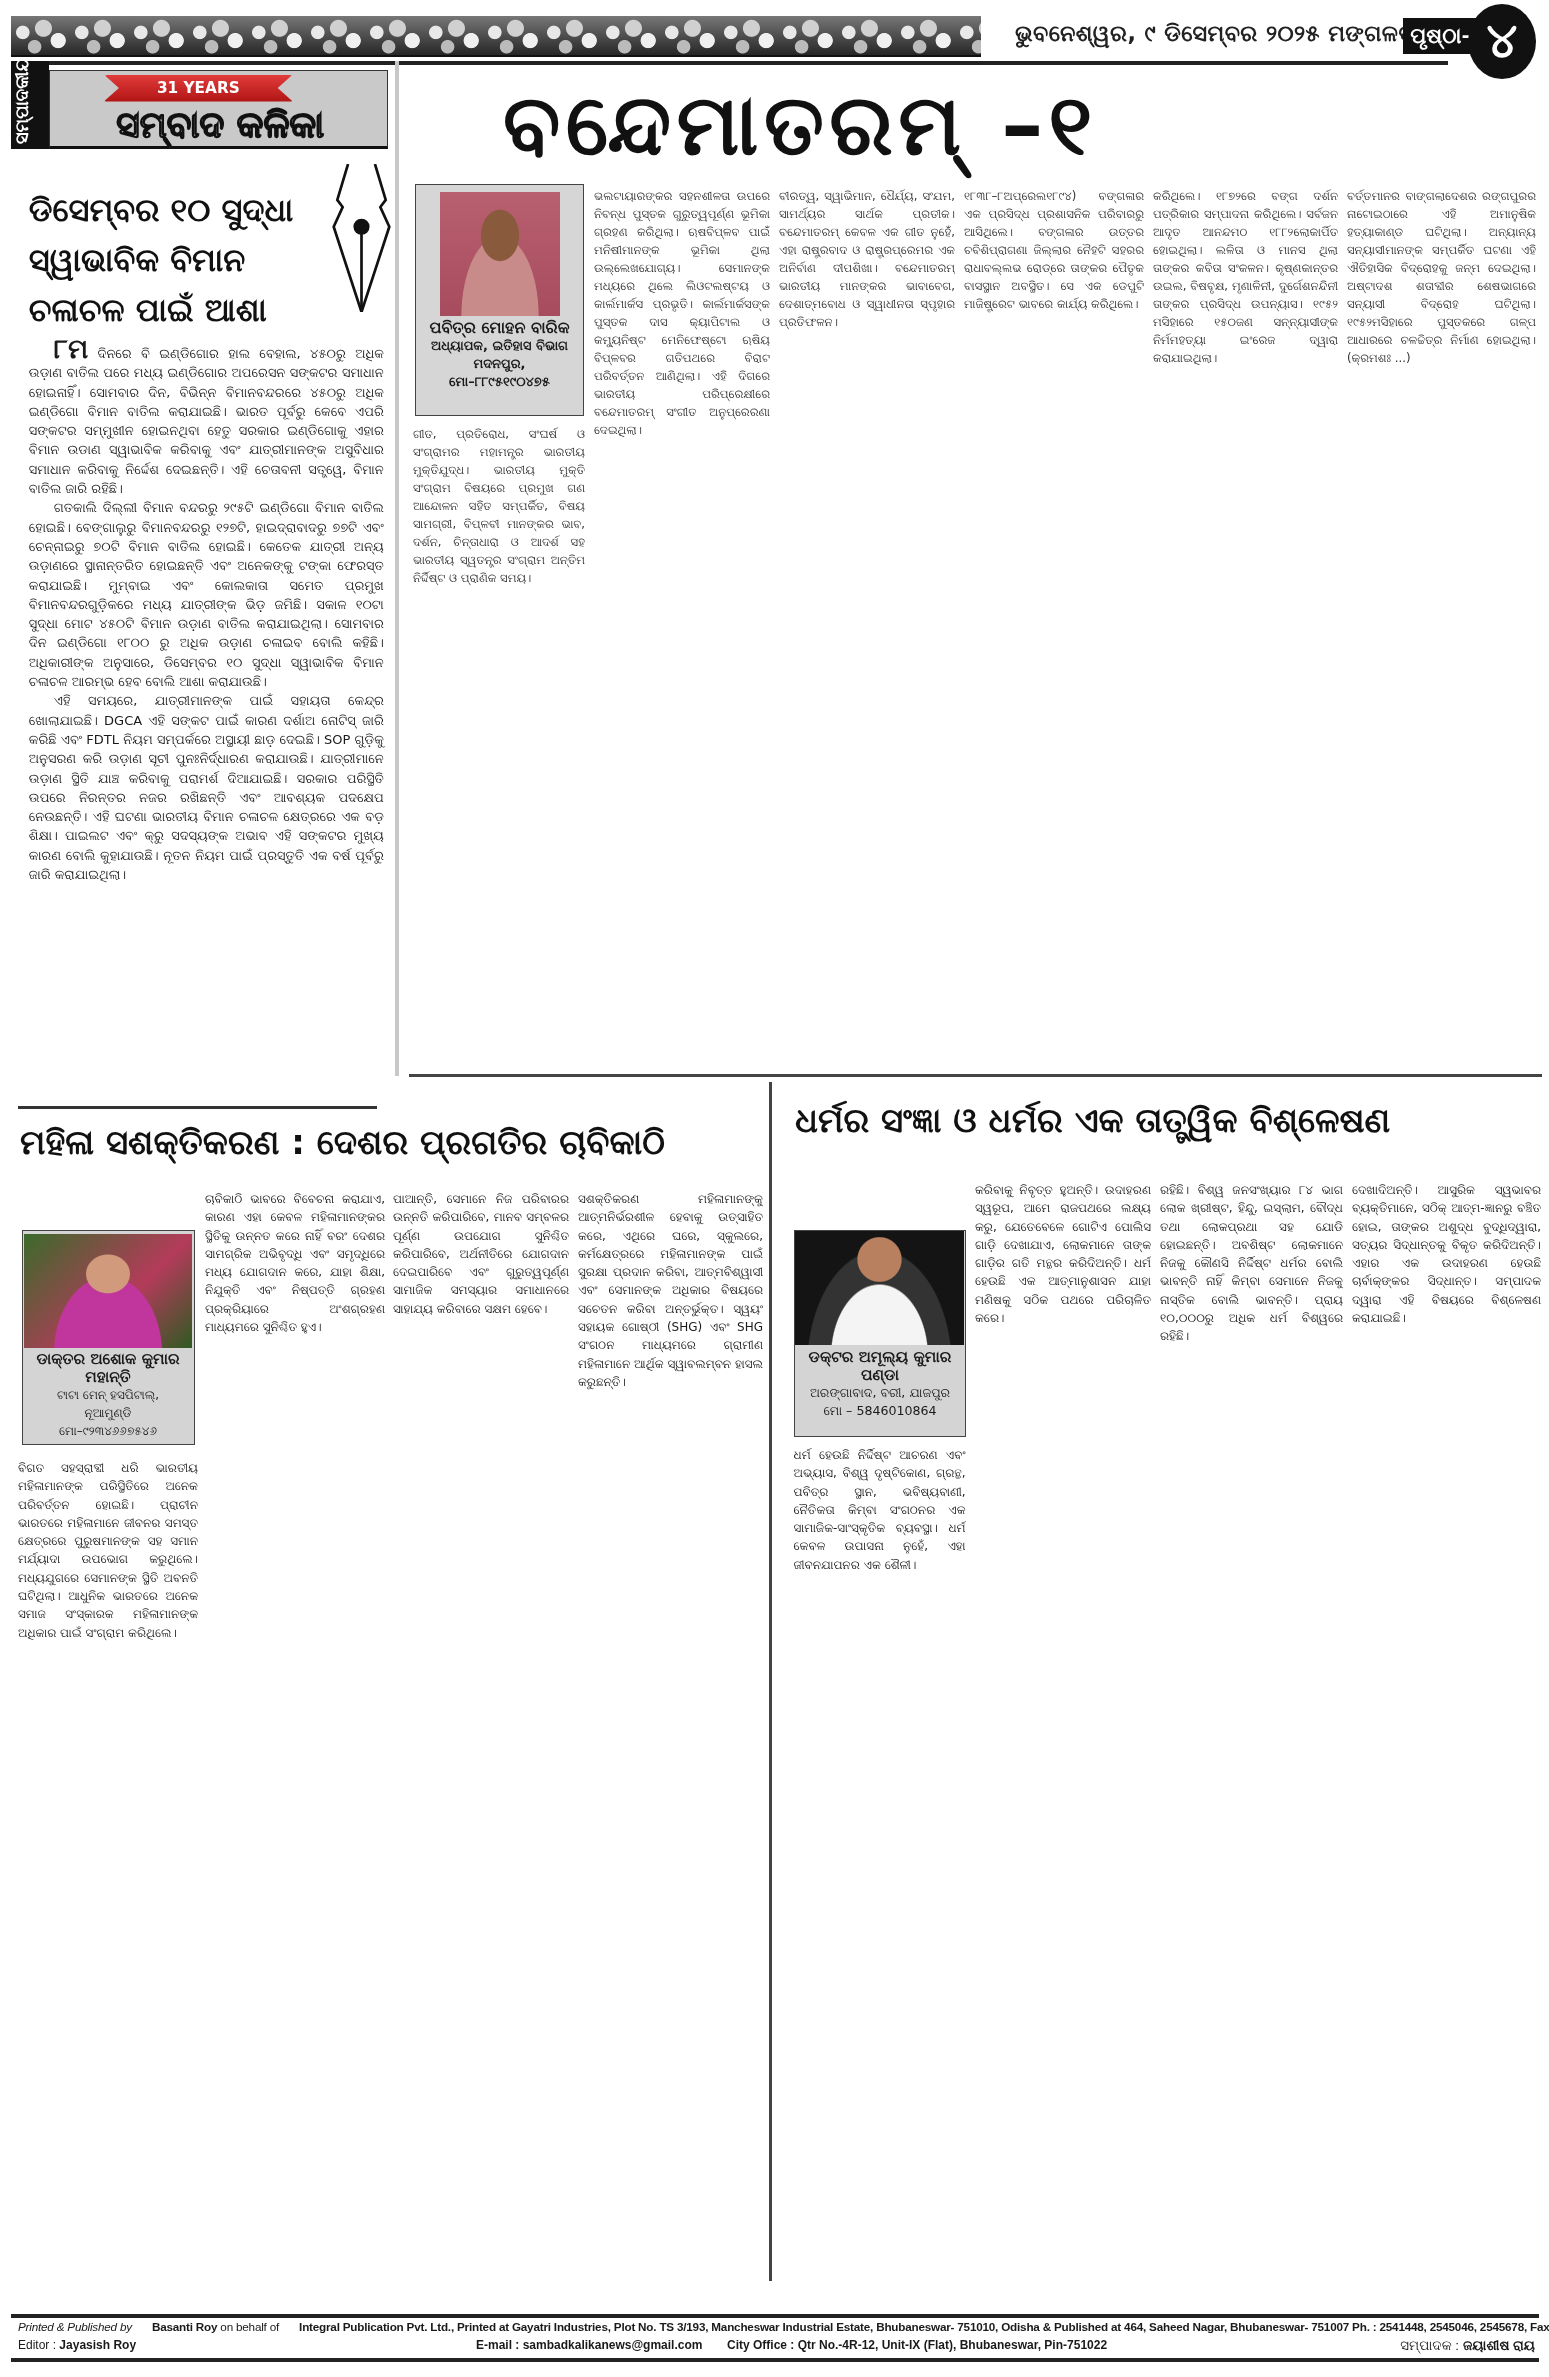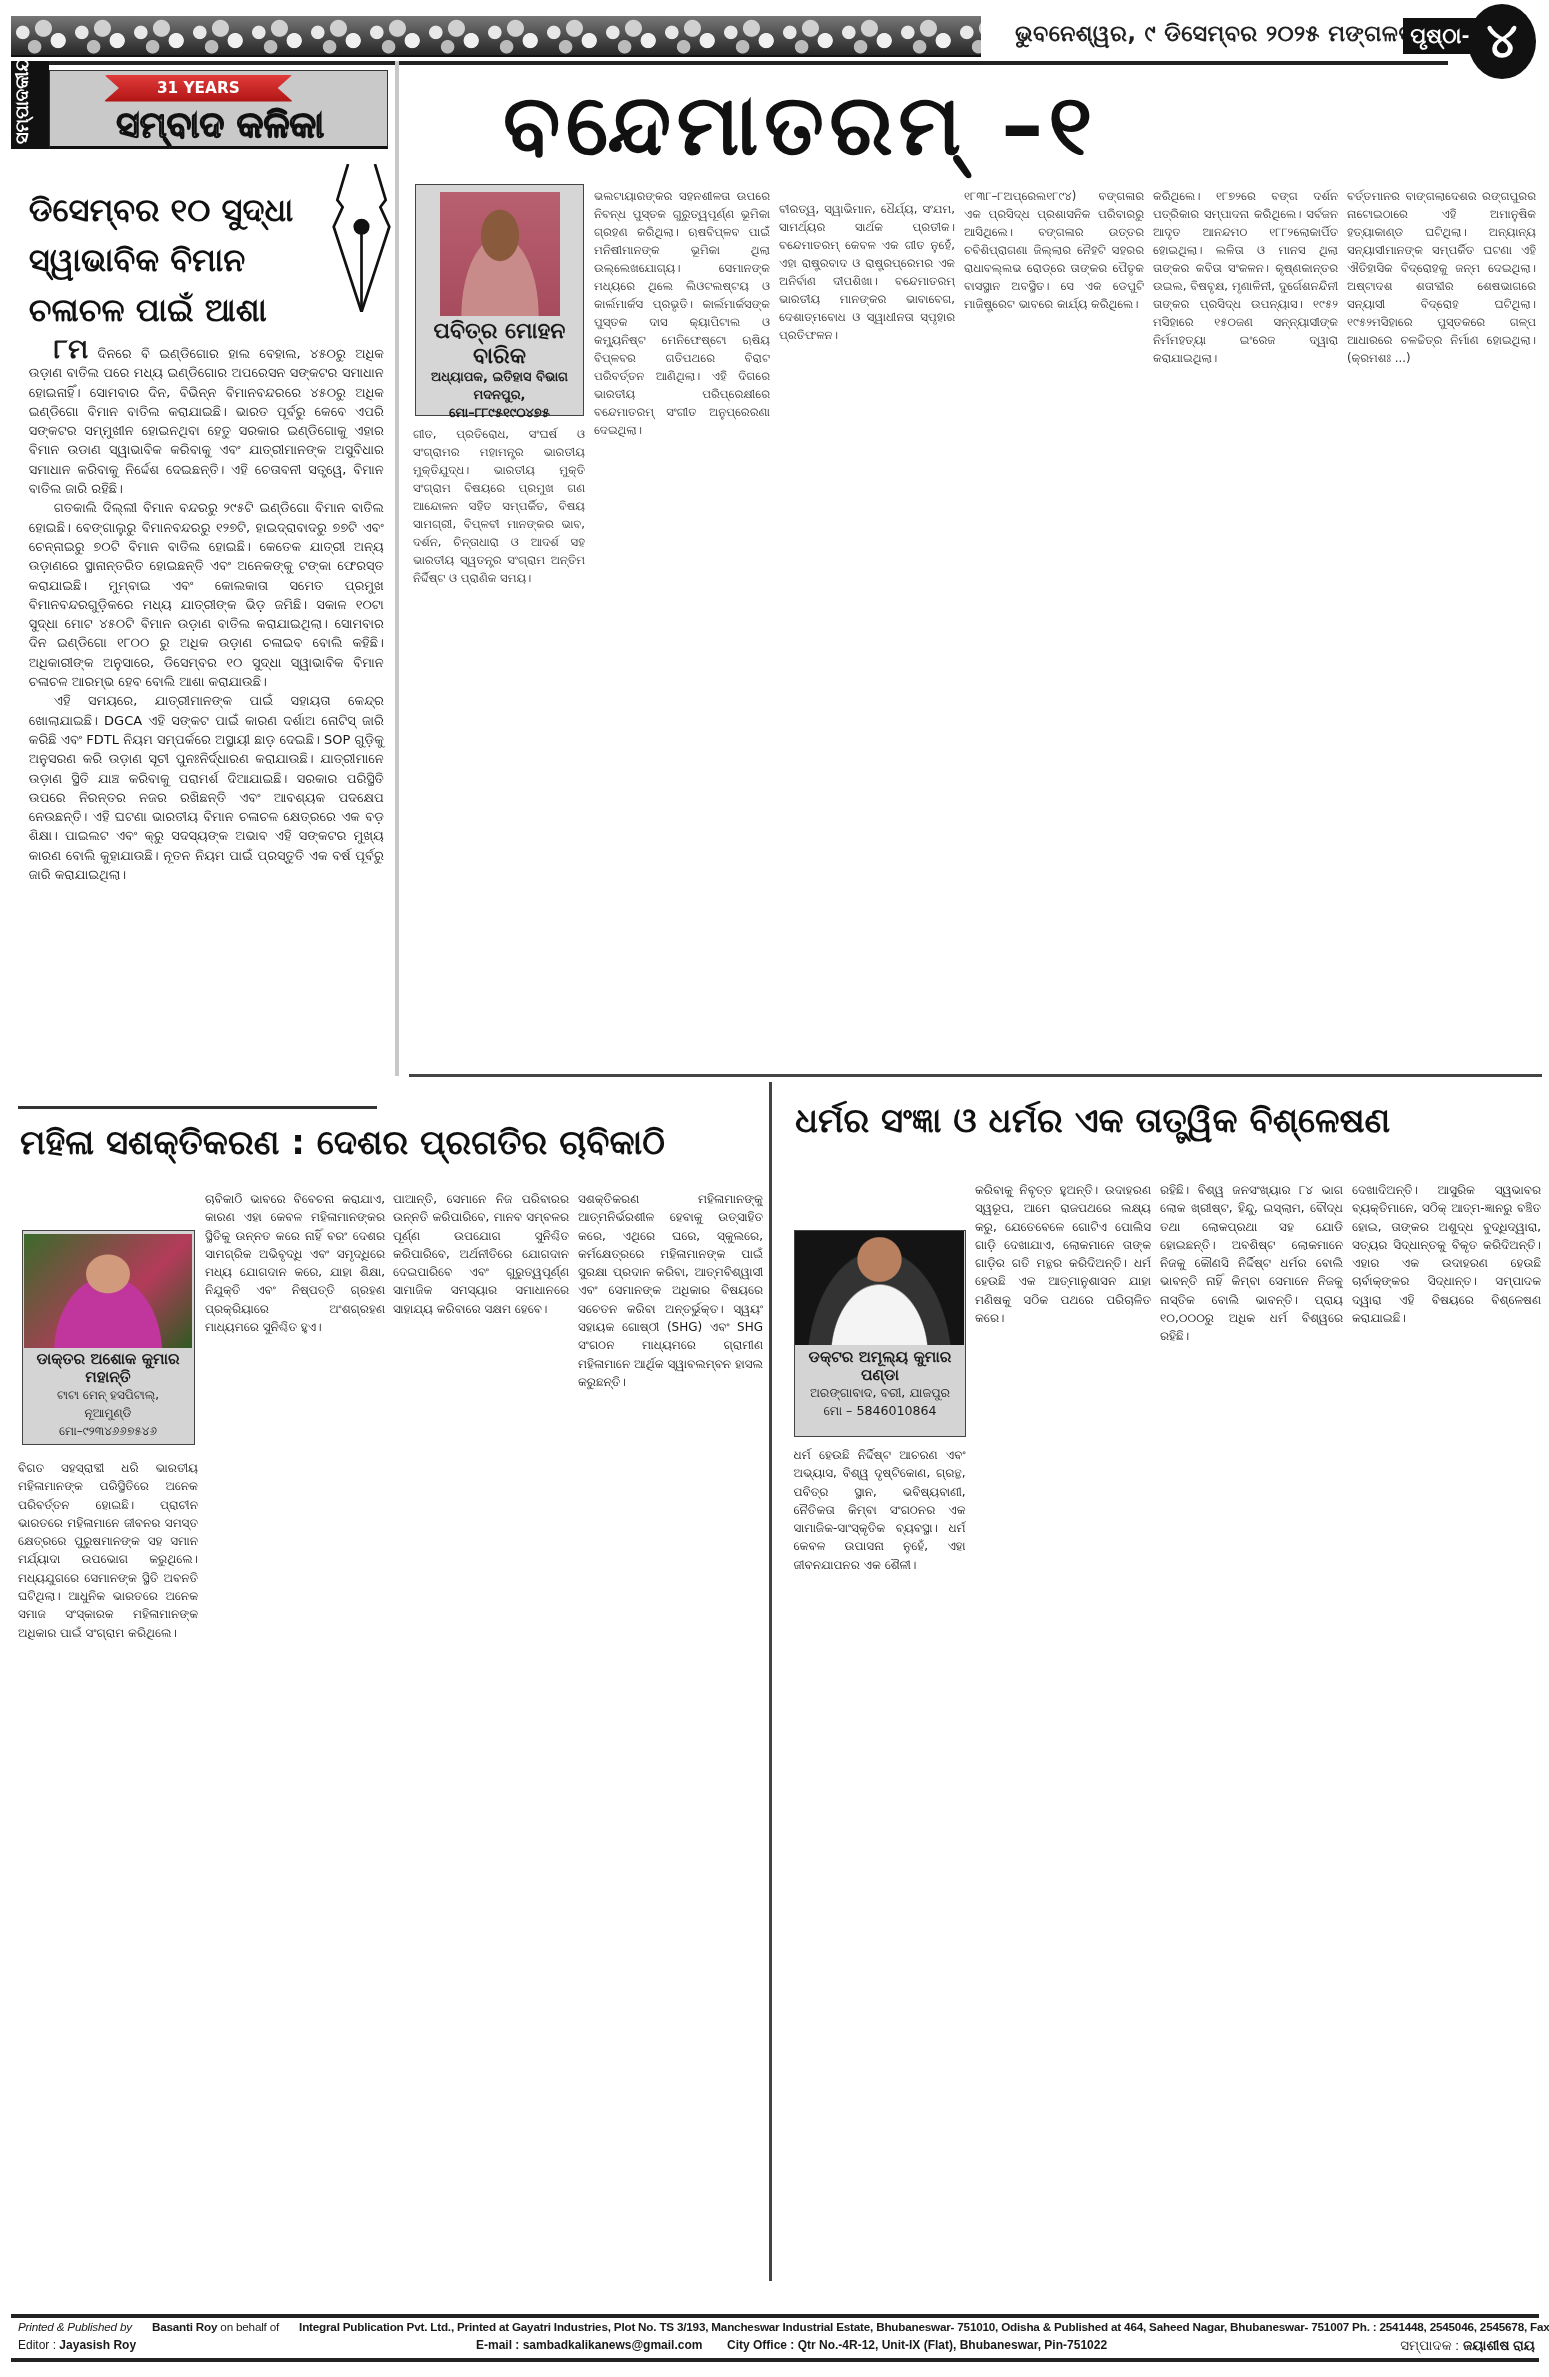--- a/index.html
+++ b/index.html
@@ -40,21 +40,21 @@
   .edit-body .drop { font-size: 27px; font-weight: bold; line-height: 16px; }
   .edit-rule { position: absolute; left: 18px; top: 1113px; width: 359px; height: 2.7px; background: #333; }
 
   
   .feature-title { position: absolute; left: 503px; top: 76px; font-size: 84px; font-weight: bold; color: #111; letter-spacing: 5.4px; }
   .author-box { position: absolute; left: 415px; top: 184px; width: 169px; height: 232px; background: #d6d6d6; border: 1.8px solid #444; }
   .author-photo { margin: 7.2px auto 0; width: 120px; height: 124px;
     background: radial-gradient(ellipse at 50% 35%, #8a5a3c 0 22%, transparent 23%),
                 radial-gradient(ellipse at 50% 100%, #c98a8a 0 45%, transparent 46%),
                 linear-gradient(180deg, #b85f70, #a64c5e); }
-  .author-name { text-align: center; font-size: 22px; font-weight: bold; margin-top: 1.8px; }
+  .author-name { text-align: center; font-size: 16px; font-weight: bold; margin-top: 1.8px; }
   .author-meta { text-align: center; font-size: 13px; font-weight: bold; line-height: 18px; }
   .feature-cols { position: absolute; left: 413px; top: 187px; width: 1128px; height: 884px; }
   .fcol { position: absolute; top: 0; font-size: 11.7px; line-height: 18px; text-align: justify; color: #333; overflow: hidden; }
   .feature-rule { position: absolute; left: 409px; top: 1074px; width: 1133px; height: 2.7px; background: #444; }
 
   
   .wm-title { position: absolute; left: 20px; top: 1122px; font-size: 34px; font-weight: bold; color: #111; }
   .wm-author { position: absolute; left: 21.5px; top: 1230px; width: 173px; height: 215px; background: #d4d4d4; border: 1.8px solid #444; }
   .wm-photo { margin: 2.7px auto 0; width: 168px; height: 114px;
     background: radial-gradient(ellipse at 50% 35%, #d19a7c 0 18%, transparent 19%),
@@ -117,21 +117,21 @@
     <p>ଗତକାଲି ଦିଲ୍ଲୀ ବିମାନ ବନ୍ଦରରୁ ୨୯୫ଟି ଇଣ୍ଡିଗୋ ବିମାନ ବାତିଲ ହୋଇଛି। ବେଙ୍ଗାଲୁରୁ ବିମାନବନ୍ଦରରୁ ୧୨୭ଟି, ହାଇଦ୍ରାବାଦରୁ ୭୭ଟି ଏବଂ ଚେନ୍ନାଇରୁ ୭୦ଟି ବିମାନ ବାତିଲ ହୋଇଛି। କେତେକ ଯାତ୍ରୀ ଅନ୍ୟ ଉଡ଼ାଣରେ ସ୍ଥାନାନ୍ତରିତ ହୋଇଛନ୍ତି ଏବଂ ଅନେକଙ୍କୁ ଟଙ୍କା ଫେରସ୍ତ କରାଯାଇଛି। ମୁମ୍ବାଇ ଏବଂ କୋଲକାତା ସମେତ ପ୍ରମୁଖ ବିମାନବନ୍ଦରଗୁଡ଼ିକରେ ମଧ୍ୟ ଯାତ୍ରୀଙ୍କ ଭିଡ଼ ଜମିଛି। ସକାଳ ୧୦ଟା ସୁଦ୍ଧା ମୋଟ ୪୫୦ଟି ବିମାନ ଉଡ଼ାଣ ବାତିଲ କରାଯାଇଥିଲା। ସୋମବାର ଦିନ ଇଣ୍ଡିଗୋ ୧୮୦୦ ରୁ ଅଧିକ ଉଡ଼ାଣ ଚଳାଇବ ବୋଲି କହିଛି। ଅଧିକାରୀଙ୍କ ଅନୁସାରେ, ଡିସେମ୍ବର ୧୦ ସୁଦ୍ଧା ସ୍ୱାଭାବିକ ବିମାନ ଚଳାଚଳ ଆରମ୍ଭ ହେବ ବୋଲି ଆଶା କରାଯାଉଛି।</p>
     <p>ଏହି ସମୟରେ, ଯାତ୍ରୀମାନଙ୍କ ପାଇଁ ସହାୟତା କେନ୍ଦ୍ର ଖୋଲାଯାଇଛି। DGCA ଏହି ସଙ୍କଟ ପାଇଁ କାରଣ ଦର୍ଶାଅ ନୋଟିସ୍ ଜାରି କରିଛି ଏବଂ FDTL ନିୟମ ସମ୍ପର୍କରେ ଅସ୍ଥାୟୀ ଛାଡ଼ ଦେଇଛି। SOP ଗୁଡ଼ିକୁ ଅନୁସରଣ କରି ଉଡ଼ାଣ ସୂଚୀ ପୁନଃନିର୍ଦ୍ଧାରଣ କରାଯାଉଛି। ଯାତ୍ରୀମାନେ ଉଡ଼ାଣ ସ୍ଥିତି ଯାଞ୍ଚ କରିବାକୁ ପରାମର୍ଶ ଦିଆଯାଇଛି। ସରକାର ପରିସ୍ଥିତି ଉପରେ ନିରନ୍ତର ନଜର ରଖିଛନ୍ତି ଏବଂ ଆବଶ୍ୟକ ପଦକ୍ଷେପ ନେଉଛନ୍ତି। ଏହି ଘଟଣା ଭାରତୀୟ ବିମାନ ଚଳାଚଳ କ୍ଷେତ୍ରରେ ଏକ ବଡ଼ ଶିକ୍ଷା। ପାଇଲଟ ଏବଂ କ୍ରୁ ସଦସ୍ୟଙ୍କ ଅଭାବ ଏହି ସଙ୍କଟର ମୁଖ୍ୟ କାରଣ ବୋଲି କୁହାଯାଉଛି। ନୂତନ ନିୟମ ପାଇଁ ପ୍ରସ୍ତୁତି ଏକ ବର୍ଷ ପୂର୍ବରୁ ଜାରି କରାଯାଇଥିଲା।</p>
   </div>
 </div>
 
 <div class="feature-title">ବନ୍ଦେମାତରମ୍ –୧</div>
 <div class="feature-cols">
   <div class="fcol" style="left:184px;top:242px;width:0;height:0;"></div>
   <div class="fcol" style="left:0;top:238px;width:172px;height:646px;">ଗୀତ, ପ୍ରତିରୋଧ, ସଂଘର୍ଷ ଓ ସଂଗ୍ରାମର ମହାମନ୍ତ୍ର ଭାରତୀୟ ମୁକ୍ତିଯୁଦ୍ଧ। ଭାରତୀୟ ମୁକ୍ତି ସଂଗ୍ରାମ ବିଷୟରେ ପ୍ରମୁଖ ଗଣ ଆନ୍ଦୋଳନ ସହିତ ସମ୍ପର୍କିତ, ବିଷୟ ସାମଗ୍ରୀ, ବିପ୍ଳବୀ ମାନଙ୍କର ଭାବ, ଦର୍ଶନ, ଚିନ୍ତାଧାରା ଓ ଆଦର୍ଶ ସହ ଭାରତୀୟ ସ୍ୱତନ୍ତ୍ର ସଂଗ୍ରାମ ଅନ୍ତିମ ନିର୍ଦ୍ଦିଷ୍ଟ ଓ ପ୍ରାଣିକ ସମୟ।</div>
   <div class="fcol" style="left:181px;top:0;width:176px;height:884px;">ଭଲଟାୟାରଙ୍କର ସହନଶୀଳତା ଉପରେ ନିବନ୍ଧ ପୁସ୍ତକ ଗୁରୁତ୍ୱପୂର୍ଣ୍ଣ ଭୂମିକା ଗ୍ରହଣ କରିଥିଲା। ଋଷବିପ୍ଳବ ପାଇଁ ମନିଷୀମାନଙ୍କ ଭୂମିକା ଥିଲା ଉଲ୍ଲେଖଯୋଗ୍ୟ। ସେମାନଙ୍କ ମଧ୍ୟରେ ଥିଲେ ଲିଓଟଲଷ୍ଟୟ ଓ କାର୍ଲମାର୍କସ ପ୍ରଭୃତି। କାର୍ଲମାର୍କସଙ୍କ ପୁସ୍ତକ ଦାସ କ୍ୟାପିଟାଲ ଓ କମ୍ୟୁନିଷ୍ଟ ମେନିଫେଷ୍ଟୋ ଋଷିୟ ବିପ୍ଳବର ଗତିପଥରେ ବିରାଟ ପରିବର୍ତ୍ତନ ଆଣିଥିଲା। ଏହି ଦିଗରେ ଭାରତୀୟ ପରିପ୍ରେକ୍ଷୀରେ ବନ୍ଦେମାତରମ୍ ସଂଗୀତ ଅନୁପ୍ରେରଣା ଦେଇଥିଲା।</div>
-  <div class="fcol" style="left:366px;top:0;width:176px;height:884px;margin-top:13px;">ବୀରତ୍ୱ, ସ୍ୱାଭିମାନ, ଧୈର୍ଯ୍ୟ, ସଂଯମ, ସାମର୍ଥ୍ୟର ସାର୍ଥକ ପ୍ରତୀକ। ବନ୍ଦେମାତରମ୍ କେବଳ ଏକ ଗୀତ ନୁହେଁ, ଏହା ରାଷ୍ଟ୍ରବାଦ ଓ ରାଷ୍ଟ୍ରପ୍ରେମର ଏକ ଅନିର୍ବାଣ ଦୀପଶିଖା। ବନ୍ଦେମାତରମ୍ ଭାରତୀୟ ମାନଙ୍କର ଭାବାବେଗ, ଦେଶାତ୍ମବୋଧ ଓ ସ୍ୱାଧୀନତା ସ୍ପୃହାର ପ୍ରତିଫଳନ।</div>
+  <div class="fcol" style="left:366px;top:0;width:176px;height:884px;">ବୀରତ୍ୱ, ସ୍ୱାଭିମାନ, ଧୈର୍ଯ୍ୟ, ସଂଯମ, ସାମର୍ଥ୍ୟର ସାର୍ଥକ ପ୍ରତୀକ। ବନ୍ଦେମାତରମ୍ କେବଳ ଏକ ଗୀତ ନୁହେଁ, ଏହା ରାଷ୍ଟ୍ରବାଦ ଓ ରାଷ୍ଟ୍ରପ୍ରେମର ଏକ ଅନିର୍ବାଣ ଦୀପଶିଖା। ବନ୍ଦେମାତରମ୍ ଭାରତୀୟ ମାନଙ୍କର ଭାବାବେଗ, ଦେଶାତ୍ମବୋଧ ଓ ସ୍ୱାଧୀନତା ସ୍ପୃହାର ପ୍ରତିଫଳନ।</div>
   <div class="fcol" style="left:551px;top:0;width:180px;height:884px;">୧୮୩୮–୮ଅପ୍ରେଲ୧୮୯୪) ବଙ୍ଗଳାର ଏକ ପ୍ରସିଦ୍ଧ ପ୍ରଶାସନିକ ପରିବାରରୁ ଆସିଥିଲେ। ବଙ୍ଗଳାର ଉତ୍ତର ଚବିଶିପ୍ରାଗଣା ଜିଲ୍ଲାର ନୈହଟି ସହରର ରାଧାବଲ୍ଲଭ ରୋଡ୍‌ରେ ତାଙ୍କର ପୈତୃକ ବାସସ୍ଥାନ ଅବସ୍ଥିତ। ସେ ଏକ ଡେପୁଟି ମାଜିଷ୍ଟ୍ରେଟ ଭାବରେ କାର୍ଯ୍ୟ କରିଥିଲେ।</div>
   <div class="fcol" style="left:740px;top:0;width:185px;height:884px;">କରିଥିଲେ। ୧୮୭୨ରେ ବଙ୍ଗ ଦର୍ଶନ ପତ୍ରିକାର ସମ୍ପାଦନା କରିଥିଲେ। ସର୍ବଜନ ଆଦୃତ ଆନନ୍ଦମଠ ୧୮୮୨ଲୋକାର୍ପିତ ହୋଇଥିଲା। ଲଳିତା ଓ ମାନସ ଥିଲା ତାଙ୍କର କବିତା ସଂକଳନ। କୃଷ୍ଣକାନ୍ତର ଉଇଲ, ବିଷବୃକ୍ଷ, ମୃଣାଳିନୀ, ଦୁର୍ଗେଶନନ୍ଦିନୀ ତାଙ୍କର ପ୍ରସିଦ୍ଧ ଉପନ୍ୟାସ। ୧୯୫୨ ମସିହାରେ ୧୫୦ଜଣ ସନ୍ନ୍ୟାସୀଙ୍କ ନିର୍ମମହତ୍ୟା ଇଂରେଜ ଦ୍ୱାରା କରାଯାଇଥିଲା।</div>
   <div class="fcol" style="left:934px;top:0;width:189px;height:884px;">ବର୍ତ୍ତମାନର ବାଙ୍ଗଲାଦେଶର ରଙ୍ଗପୁରର ନାଟୋଇଠାରେ ଏହି ଅମାନୁଷିକ ହତ୍ୟାକାଣ୍ଡ ଘଟିଥିଲା। ଅନ୍ୟାନ୍ୟ ସନ୍ୟାସୀମାନଙ୍କ ସମ୍ପର୍କିତ ଘଟଣା ଏହି ଐତିହାସିକ ବିଦ୍ରୋହକୁ ଜନ୍ମ ଦେଇଥିଲା। ଅଷ୍ଟାଦଶ ଶତାବ୍ଦୀର ଶେଷଭାଗରେ ସନ୍ୟାସୀ ବିଦ୍ରୋହ ଘଟିଥିଲା। ୧୯୫୨ମସିହାରେ ପୁସ୍ତକରେ ଗଳ୍ପ ଆଧାରରେ ଚଳଚ୍ଚିତ୍ର ନିର୍ମାଣ ହୋଇଥିଲା। (କ୍ରମଶଃ ...)</div>
 </div>
 <div class="author-box">
   <div class="author-photo"></div>
   <div class="author-name">ପବିତ୍ର ମୋହନ ବାରିକ</div>
   <div class="author-meta">ଅଧ୍ୟାପକ, ଇତିହାସ ବିଭାଗ</div>
   <div class="author-meta">ମଦନପୁର,</div>
   <div class="author-meta">ମୋ–୮୮୯୫୧୯୦୪୭୫</div>

